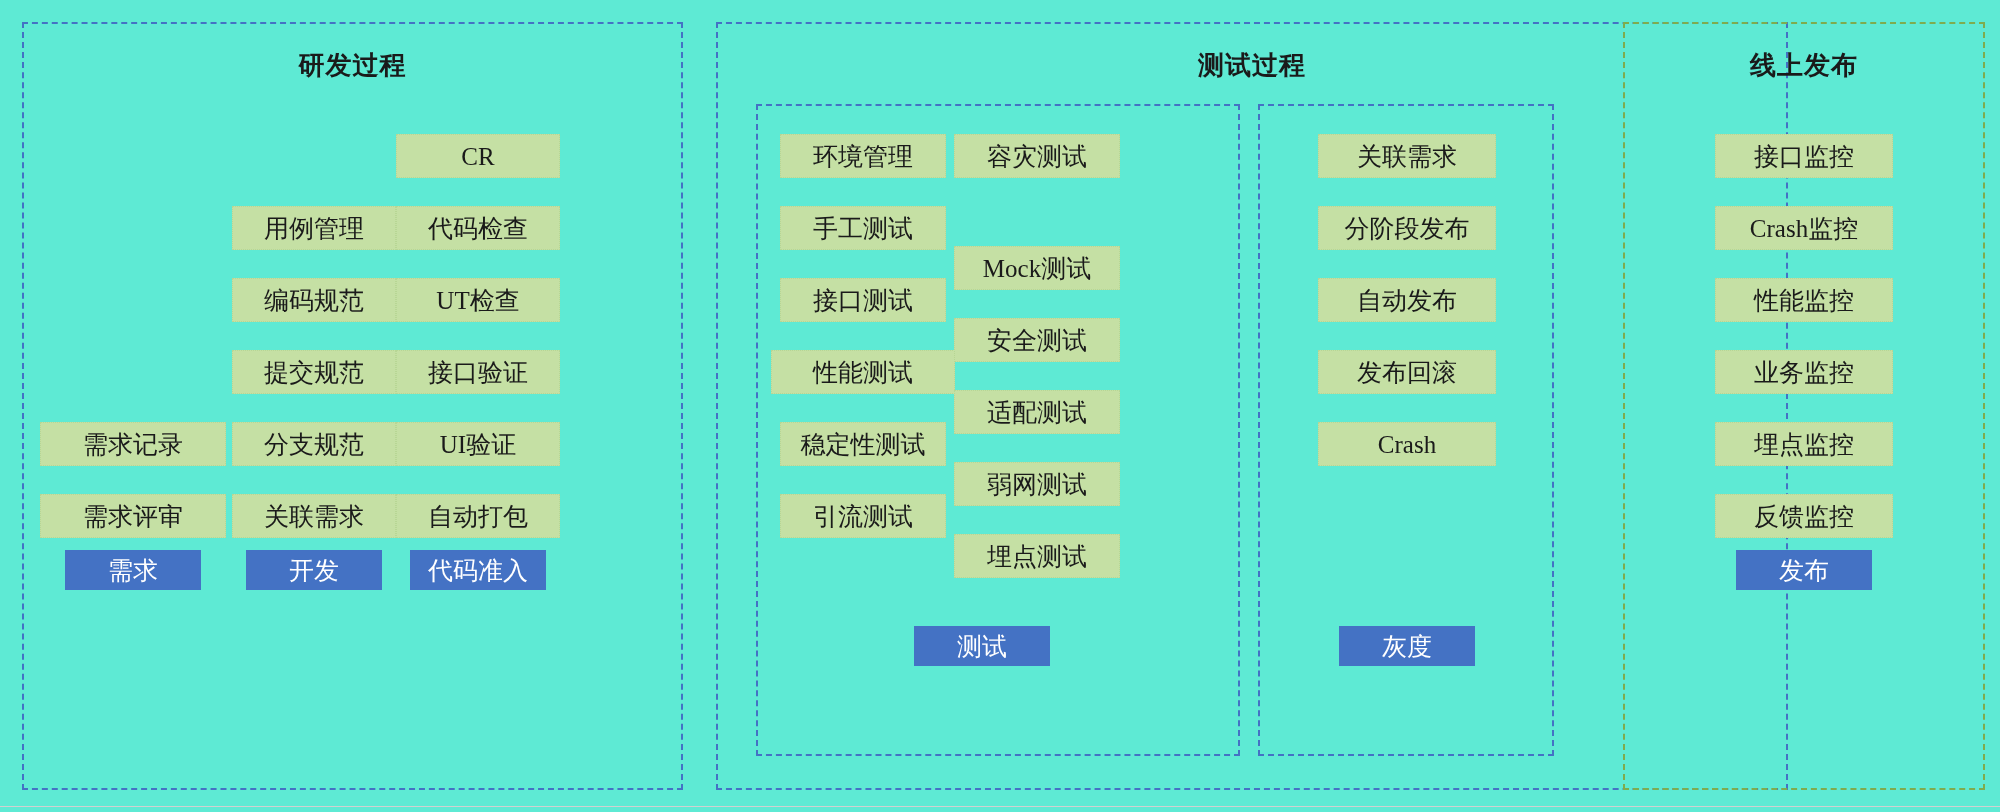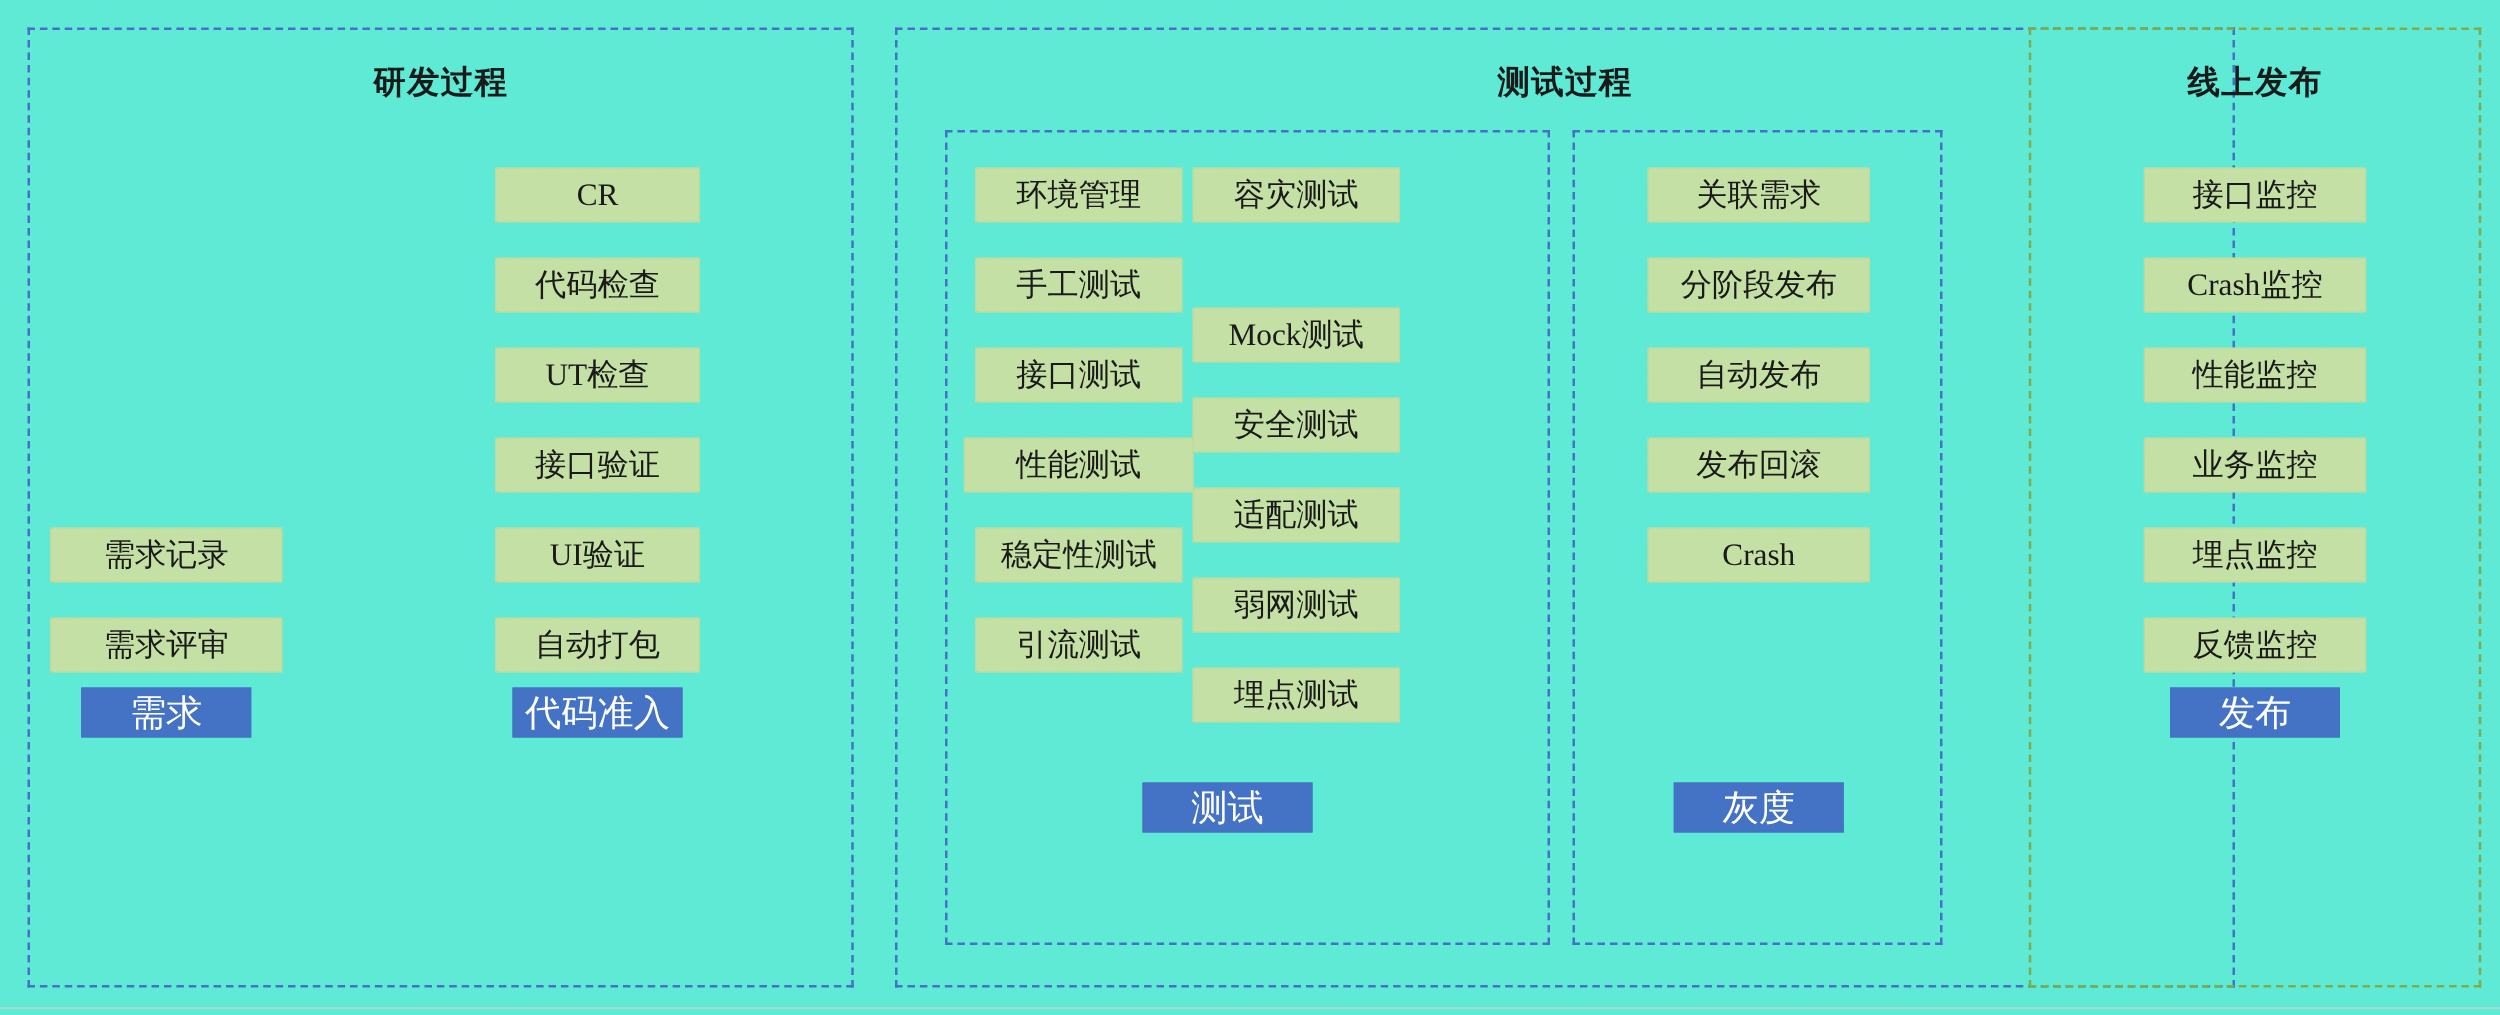--- a/index.html
+++ b/index.html
@@ -42,21 +42,21 @@
     height:44px;
     text-align:center;
     white-space:nowrap;
     border:1px dotted #b7d694;
     margin-bottom:28px;
   }
   .stage-btn{
     box-sizing:border-box;
     background:#4472c4;
     color:#ffffff;
-    font-size:29px;
+    font-size:25px;
     line-height:40px;
     height:40px;
     text-align:center;
     white-space:nowrap;
     border:1px solid #4472c4;
   }
   .spacer{height:44px;margin-bottom:28px;width:1px;}
 
   .bottom-rule{
     position:absolute;left:0;top:806px;width:2000px;height:1px;background:#d0d0d0;
@@ -73,20 +73,29 @@
     <div class="col" style="left:16px;top:110px;width:186px;">
       <div class="spacer"></div>
       <div class="spacer"></div>
       <div class="spacer"></div>
       <div class="spacer"></div>
       <div class="chip" style="width:186px;">需求记录</div>
       <div class="chip" style="width:186px;margin-bottom:12px;">需求评审</div>
       <div class="stage-btn" style="width:136px;">需求</div>
     </div>
 
+    <div class="col" style="left:208px;top:110px;width:164px;">
+      <div class="spacer"></div>
+      <div class="chip" style="width:164px;">用例管理</div>
+      <div class="chip" style="width:164px;">编码规范</div>
+      <div class="chip" style="width:164px;">提交规范</div>
+      <div class="chip" style="width:164px;">分支规范</div>
+      <div class="chip" style="width:164px;margin-bottom:12px;">关联需求</div>
+      <div class="stage-btn" style="width:136px;">开发</div>
+    </div>
 
     <div class="col" style="left:372px;top:110px;width:164px;">
       <div class="chip" style="width:164px;">CR</div>
       <div class="chip" style="width:164px;">代码检查</div>
       <div class="chip" style="width:164px;">UT检查</div>
       <div class="chip" style="width:164px;">接口验证</div>
       <div class="chip" style="width:164px;">UI验证</div>
       <div class="chip" style="width:164px;margin-bottom:12px;">自动打包</div>
       <div class="stage-btn" style="width:136px;">代码准入</div>
     </div>

